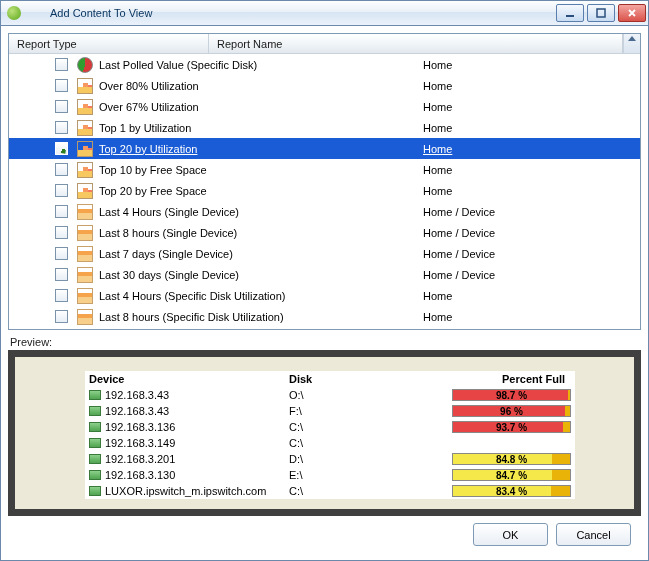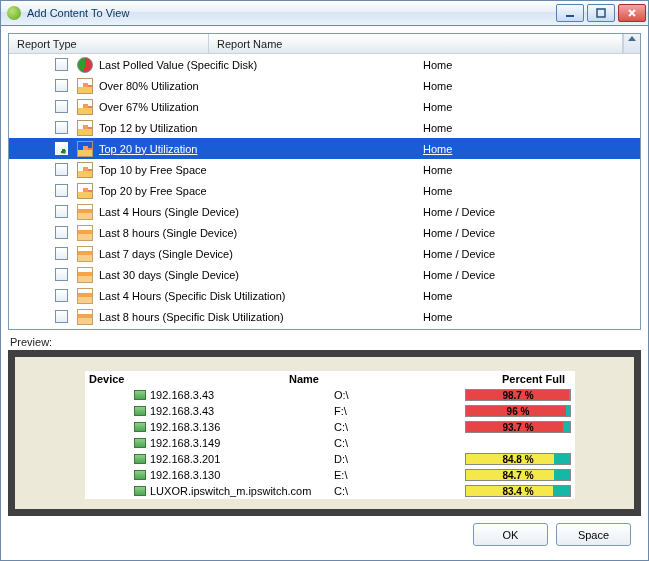--- a/index.html
+++ b/index.html
@@ -1,20 +1,20 @@
 <!DOCTYPE html>
 <html><head>
 <meta charset="utf-8">
 <style>
   * { box-sizing: border-box; font-family: Tahoma, sans-serif; font-size: 11px; }
   body { margin: 0; background: #fff; }
   .window { width: 649px; height: 561px; border: 1px solid #6b8aab; display: flex; flex-direction: column; background:#fff; }
   .titlebar { height: 25px; display:flex; align-items:center; background: linear-gradient(to bottom, #fdfefe 0%, #e9f0f8 45%, #d7e4f2 46%, #eaf2fb 100%); border-bottom:1px solid #6b8aab; padding:0 2px 0 6px; }
   .titlebar .app-icon { width:14px;height:14px; border-radius:50%; background: radial-gradient(circle at 35% 35%, #bde27a, #5aa619); margin-right:6px; }
-  .titlebar .title { color:#07335f; flex:1; }
+  .titlebar .title { color:#07335f; flex:1;margin-left:23px; }
   .tbtn { width:28px; height:18px; border:1px solid #5b7fad; border-radius:2px; margin-left:3px; display:flex; align-items:center; justify-content:center; background:linear-gradient(to bottom, #f5f9fd, #c9dcf2); color:#2b4f7d; }
   .tbtn.close { background: linear-gradient(to bottom, #f4a5a0, #d9534a); border-color:#a03028; color:#fff; }
   .tbtn svg { display:block; }
   .body { flex:1; padding:7px; display:flex; flex-direction:column; min-height:0; }
   .listwrap { border:1px solid #7e9ab5; background:#fff; height: 324px; display:flex; flex-direction:column; }
   .lhead { display:flex; height:20px; background: linear-gradient(to bottom, #fff, #f0f4f7 55%, #e3e8ee); border-bottom:1px solid #c8d2dd; }
   .lhead .col { display:flex; align-items:center; padding:0 8px; border-right:1px solid #c8d2dd; color:#1a1a1a; }
   .lhead .col.name { width: 414px; }
   .lhead .col.type { flex:1; }
   .scrollcol { width:17px; background: linear-gradient(to bottom, #eef3f9, #dbe5f0); border-left:1px solid #c8d2dd; display:flex; align-items:flex-start; justify-content:center; padding-top:2px; }
@@ -32,26 +32,26 @@
   .ico.pie { border-radius:50%; background: conic-gradient(#d63a3a 0 55%, #2f9d2f 55% 100%); border:1px solid #888;}
   .ico.bar { background: linear-gradient(to top, #f6c85f 0 40%, transparent 40%), linear-gradient(to top, #f6985f 0 70%, transparent 70%) 5px 0/5px 100% no-repeat, linear-gradient(to top, #f67a5f 0 55%, transparent 55%) 10px 0/5px 100% no-repeat; border:1px solid #b7976c; }
   .ico.area { background: linear-gradient(to top, #f8cf8a 0 45%, #f5a44c 45% 70%, #fff 70% 100%); border:1px solid #c7a06a;}
   .previewlbl { margin:6px 0 2px 2px; color:#222; }
   .preview { flex:1; border:7px solid #404040; background:#ece9d8; padding:14px 20px 10px 70px; }
   .pv-table { background:#fff; width:490px; }
   .pv-head { display:flex; font-weight:bold; padding:2px 4px; }
   .pv-head .c1 { width:200px; }
   .pv-head .c2 { width:120px; }
   .pv-head .c3 { flex:1; text-align:right; padding-right:6px;}
-  .pv-row { display:flex; align-items:center; padding:1px 4px; height:16px;margin-left:45px;}
+  .pv-row { display:flex; align-items:center; padding:1px 4px; height:16px;}
   .pv-row .c1 { width:200px; display:flex; align-items:center; gap:4px; }
   .pv-row .c2 { width:120px; }
   .pv-row .c3 { flex:1; display:flex; justify-content:flex-end; }
   .dev-icon { width:12px; height:10px; background: linear-gradient(#8cd18c,#4fa34f); border:1px solid #3a7a3a; }
-  .barwrap { width:106px; height:12px; border:1px solid #888; background:#14b8a6; position:relative; }
+  .barwrap { width:119px; height:12px; border:1px solid #888; background:#eab308; position:relative; }
   .barfill { position:absolute; inset:0; }
   .barfill.red { background:#e74545; }
   .barfill.yellow { background:#f5e84a; }
   .bartxt { position:absolute; inset:0; display:flex; align-items:center; justify-content:center; font-weight:bold; font-size:10px; }
   .footer { height:40px; display:flex; align-items:center; justify-content:flex-end; gap:8px; padding:0 10px; }
   .btn { width:75px; height:23px; border:1px solid #7e9ab5; border-radius:3px; background:linear-gradient(to bottom,#fff,#e9eef5); display:flex; align-items:center; justify-content:center; }
   .arrow-up { width:0;height:0;border-left:4px solid transparent;border-right:4px solid transparent;border-bottom:5px solid #4a6a8f;}
 </style>
 </head>
 <body>
@@ -102,21 +102,21 @@
             </div>
             <div class="row">
               <span class="chk"></span>
               <span class="ico bar"></span>
               <span class="nm">Over 67% Utilization</span>
               <span class="tp">Home</span>
             </div>
             <div class="row">
               <span class="chk"></span>
               <span class="ico bar"></span>
-              <span class="nm">Top 12 by Utilization</span>
+              <span class="nm">Top 1 by Utilization</span>
               <span class="tp">Home</span>
             </div>
             <div class="row sel">
               <span class="chk on"></span>
               <span class="ico bar"></span>
               <span class="nm">Top 20 by Utilization</span>
               <span class="tp">Home</span>
             </div>
             <div class="row">
               <span class="chk"></span>
@@ -168,21 +168,21 @@
             </div>
           </div>
       </div>
     </div>
 
     <div class="previewlbl">Preview:</div>
     <div class="preview">
       <div class="pv-table">
         <div class="pv-head">
           <span class="c1">Device</span>
-          <span class="c2">Name</span>
+          <span class="c2">Disk</span>
           <span class="c3">Percent Full</span>
         </div>
         <div id="pvrows">
             <div class="pv-row">
               <span class="c1">
                 <span class="dev-icon"></span>
                 <span>192.168.3.43</span>
               </span>
               <span class="c2">O:\</span>
               <span class="c3">
@@ -263,16 +263,16 @@
                   <span class="bartxt">83.4 %</span>
                 </span>
               </span>
             </div>
           </div>
       </div>
     </div>
 
     <div class="footer">
       <div class="btn">OK</div>
-      <div class="btn">Space</div>
+      <div class="btn">Cancel</div>
     </div>
   </div>
 </div>
 
 </body></html>

